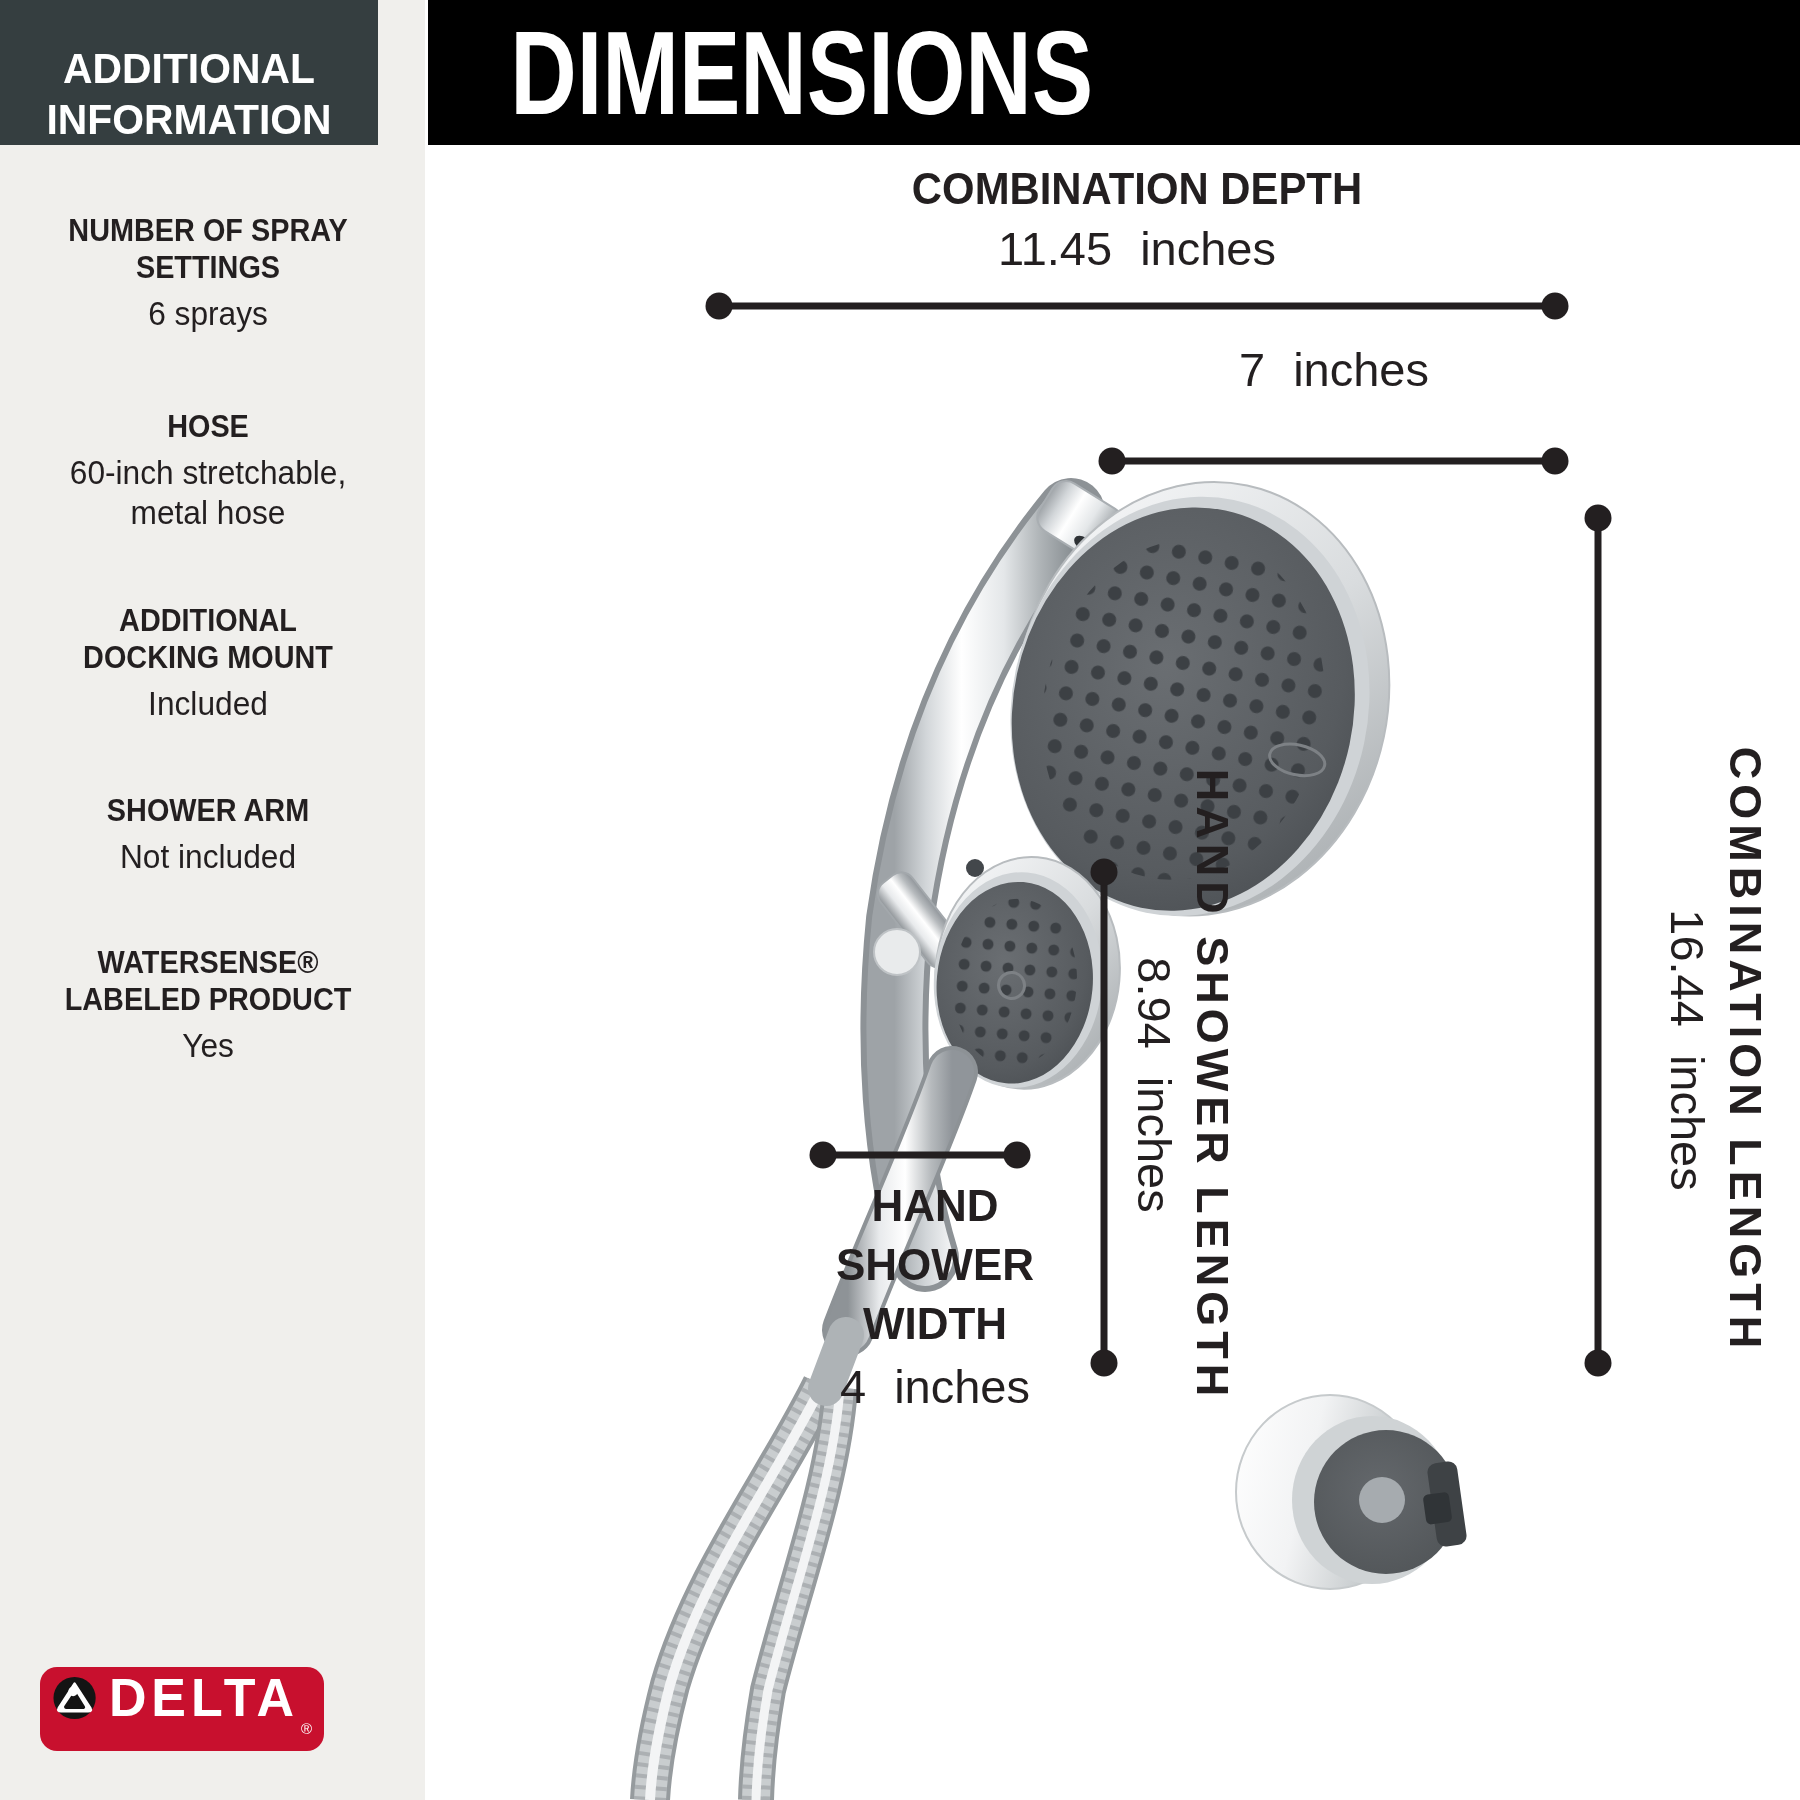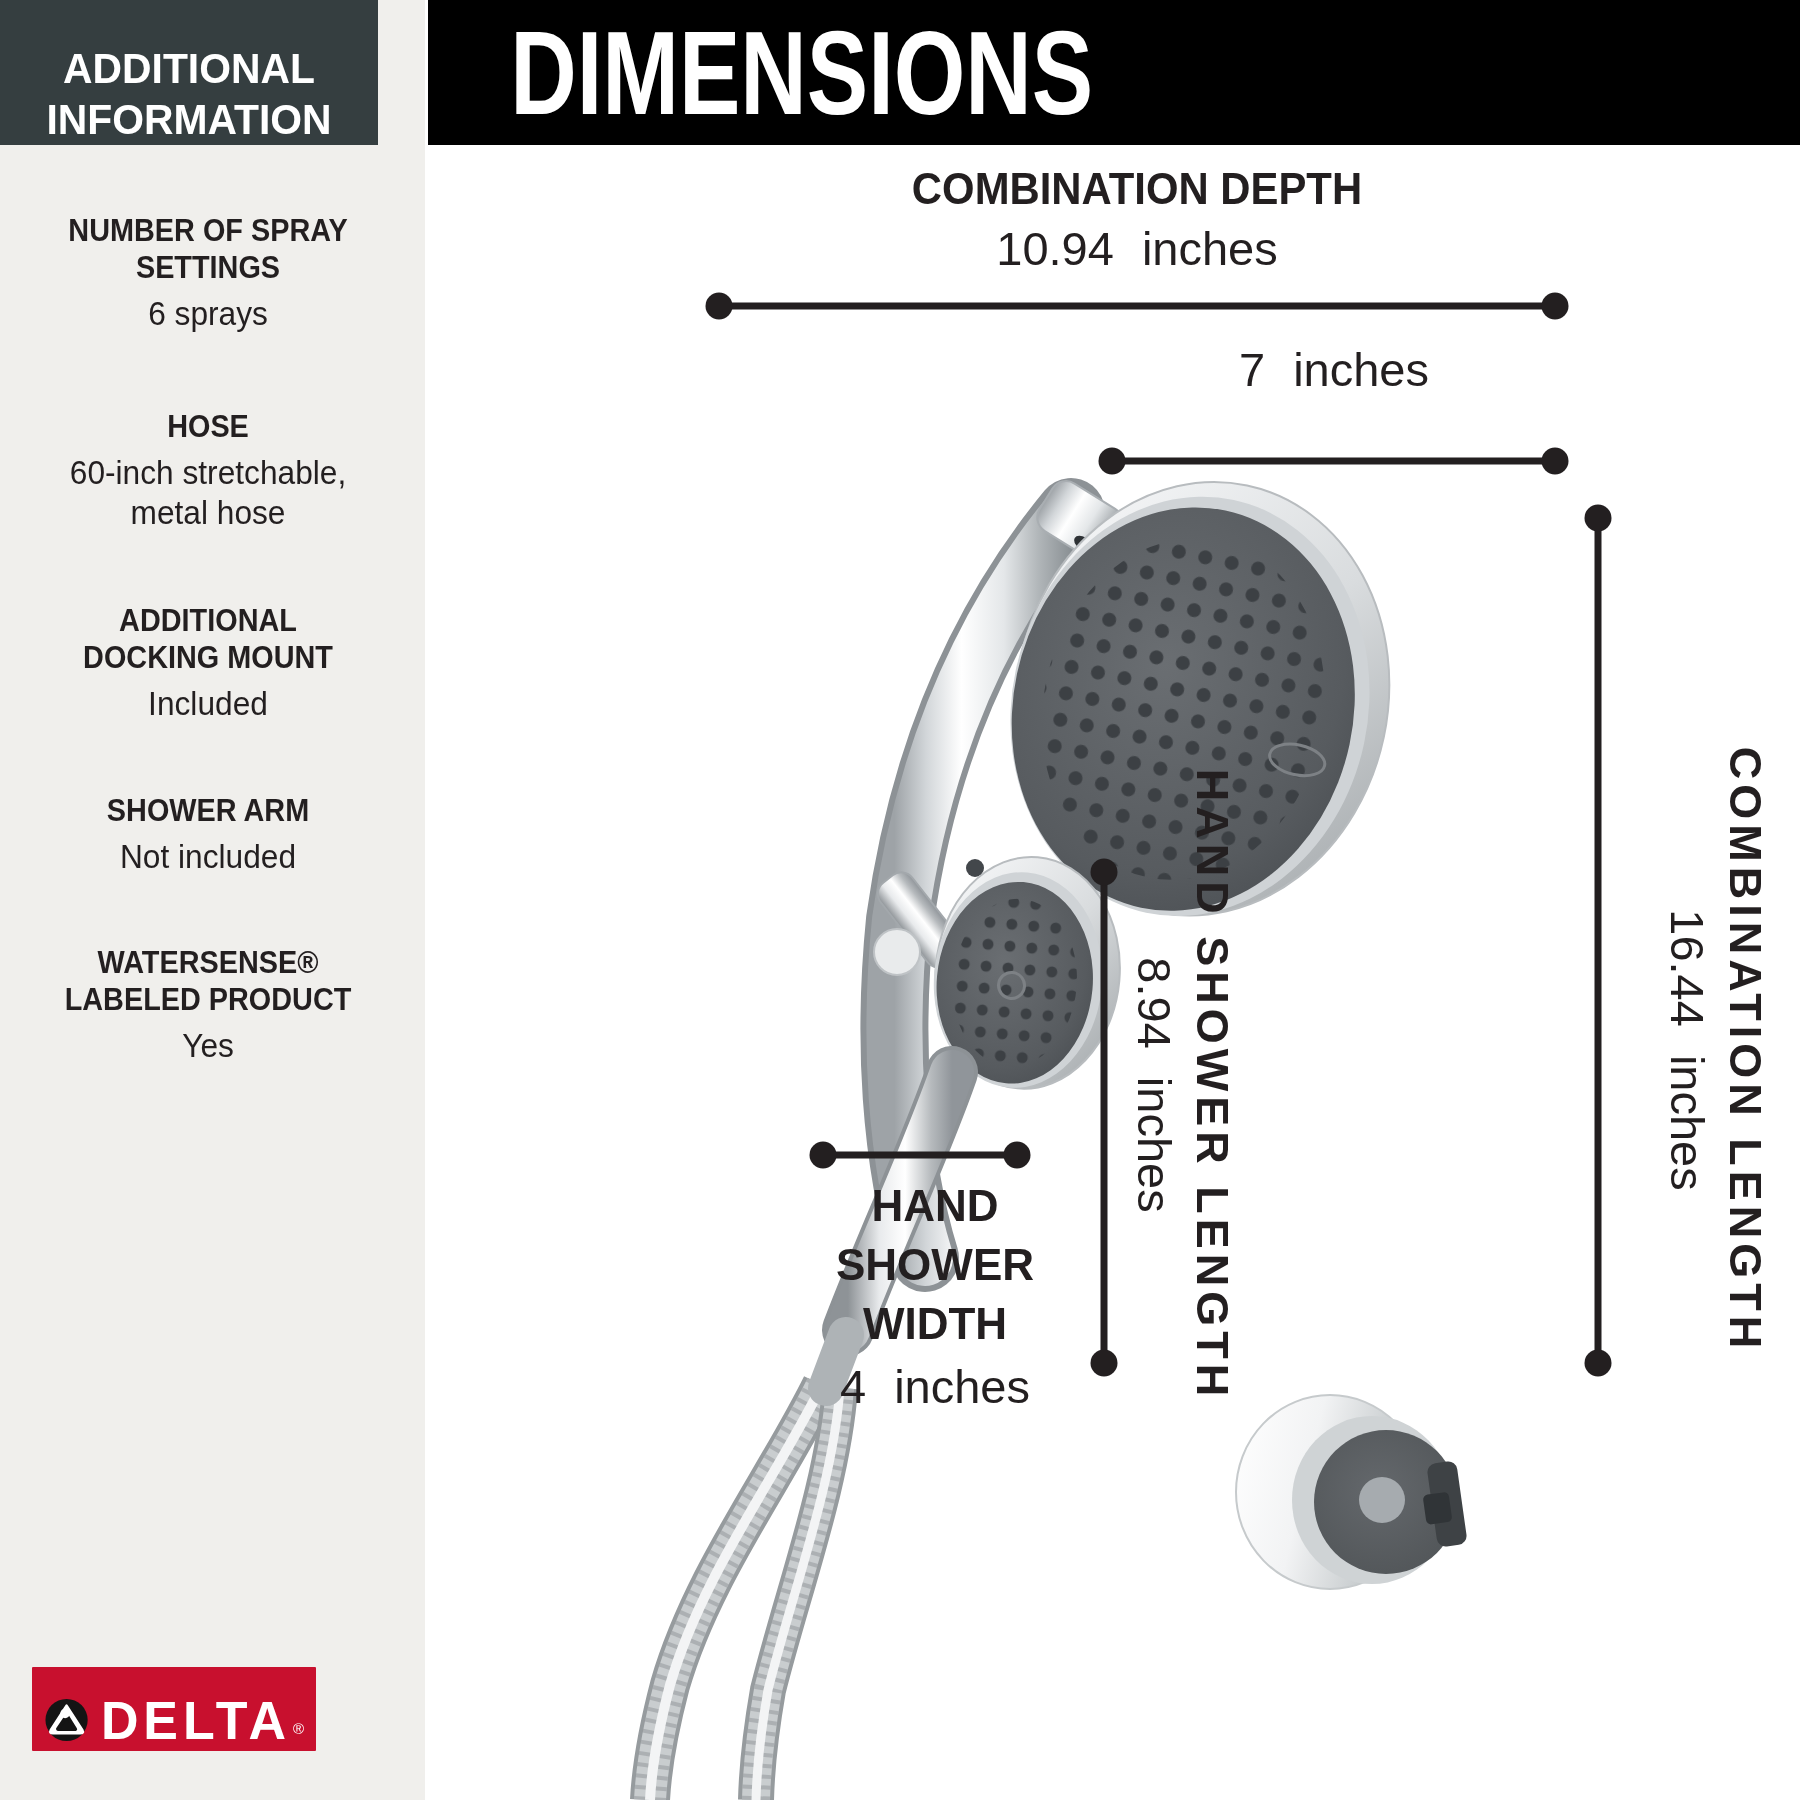--- a/index.html
+++ b/index.html
@@ -12,22 +12,22 @@
   #sidebar-header{left:0;top:0;width:378px;height:145px;background:#353E40;
                   display:flex;align-items:flex-end;justify-content:center;}
   #sidebar-header h2{margin:0;color:#ffffff;font-size:43px;line-height:51px;font-weight:bold;
                      text-align:center;width:312px;transform:scaleX(.95);}
   .spec{left:53px;width:310px;text-align:center;}
   .spec .label{font-weight:bold;font-size:31px;line-height:37px;transform:scaleX(.93);}
   .spec .value{font-size:33px;line-height:40px;margin-top:8px;transform:scaleX(.96);}
   #spec-0{top:212px;} #spec-1{top:408px;} #spec-2{top:602px;} #spec-3{top:792px;} #spec-4{top:944px;}
 
   
-  #delta-logo{left:32px;top:1667px;width:284px;height:84px;background:#C8102E;border-radius:1px;
-              display:flex;align-items:flex-end;padding:0 12px;box-sizing:border-box;}
+  #delta-logo{left:40px;top:1667px;width:284px;height:84px;background:#C8102E;border-radius:17px;
+              display:flex;align-items:flex-start;padding:0 12px;box-sizing:border-box;}
   #delta-logo .wordmark{color:#fff;font-size:53px;font-weight:bold;letter-spacing:5px;margin-left:10px;
                         transform:scaleX(.98);white-space:nowrap;}
   #delta-logo .reg{color:#fff;font-size:15px;align-self:flex-end;margin-bottom:14px;letter-spacing:0;}
 
   
   #banner{left:428px;top:0;width:1372px;height:145px;background:#000000;
           display:flex;align-items:center;justify-content:flex-start;padding-right:95px;box-sizing:border-box;}
   #banner h1{margin:0;color:#ffffff;font-size:118px;font-weight:bold;white-space:nowrap;
              transform:scaleX(.78);letter-spacing:0;}
 
@@ -232,21 +232,21 @@
         <line x1="823" y1="1155" x2="1017" y2="1155"></line>
         <circle cx="823" cy="1155" r="13.5" stroke="none"></circle>
           <circle cx="1017" cy="1155" r="13.5" stroke="none"></circle>
       </g>
     </g>
   </svg>
 
   <div class="abs dim-label" id="label-combination-depth">
     <div class="dim-name"><span class="sq">COMBINATION DEPTH</span></div>
     <div class="dim-value">
-        <span>10.94</span>
+        <span>11.45</span>
         <span class="unit">inches</span>
       </div>
   </div>
 
   <div class="abs dim-label" id="label-shower-head-width">
     <div class="dim-value">
         <span>7</span>
         <span class="unit">inches</span>
       </div>
   </div>

